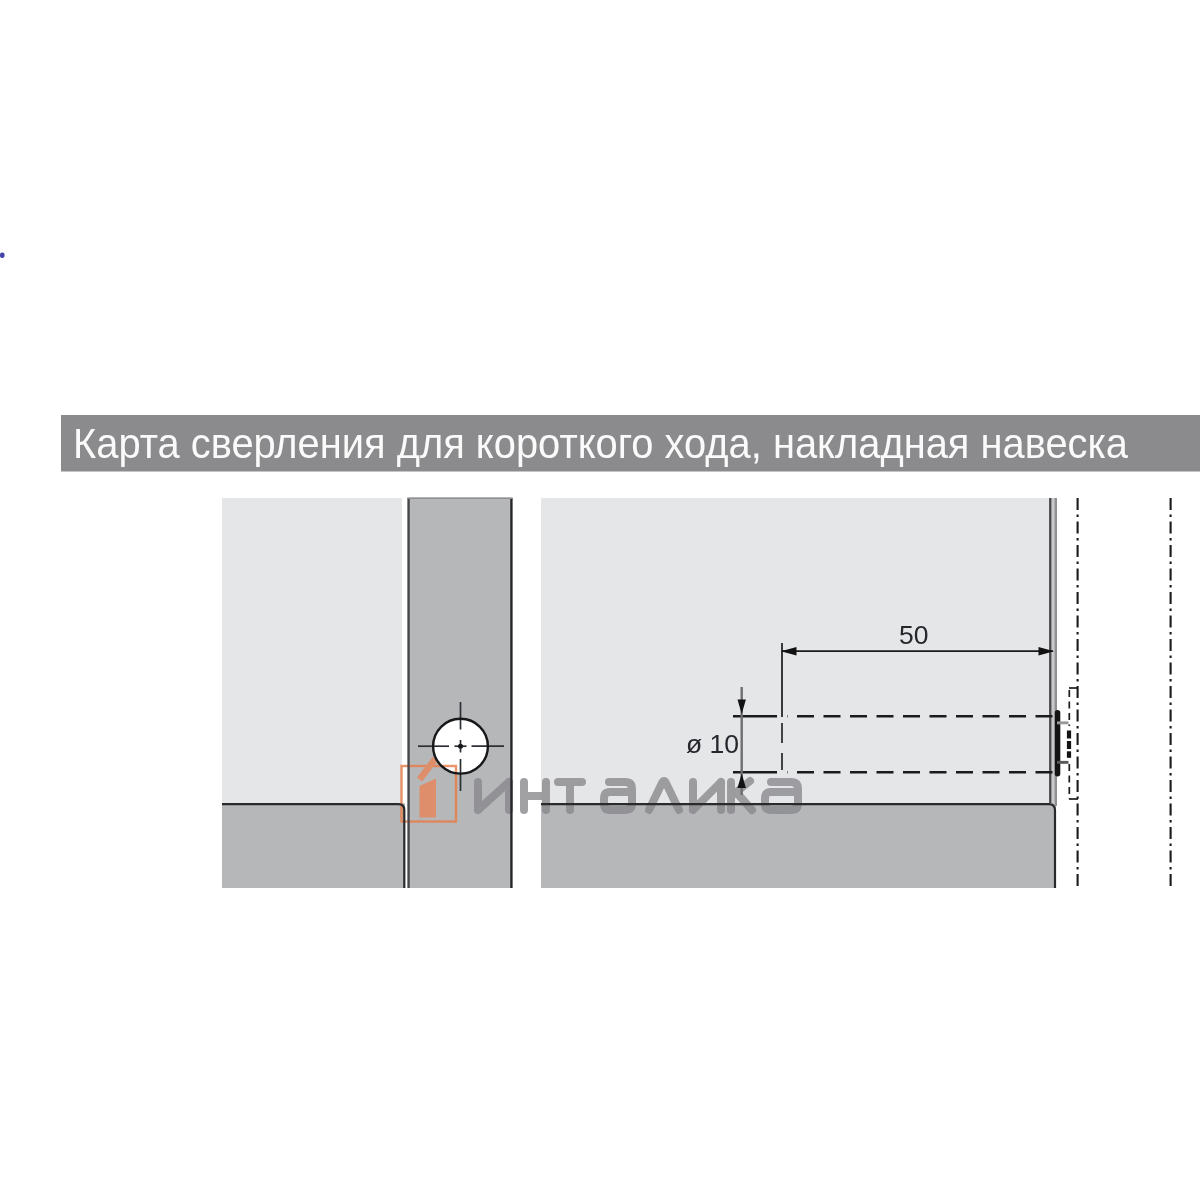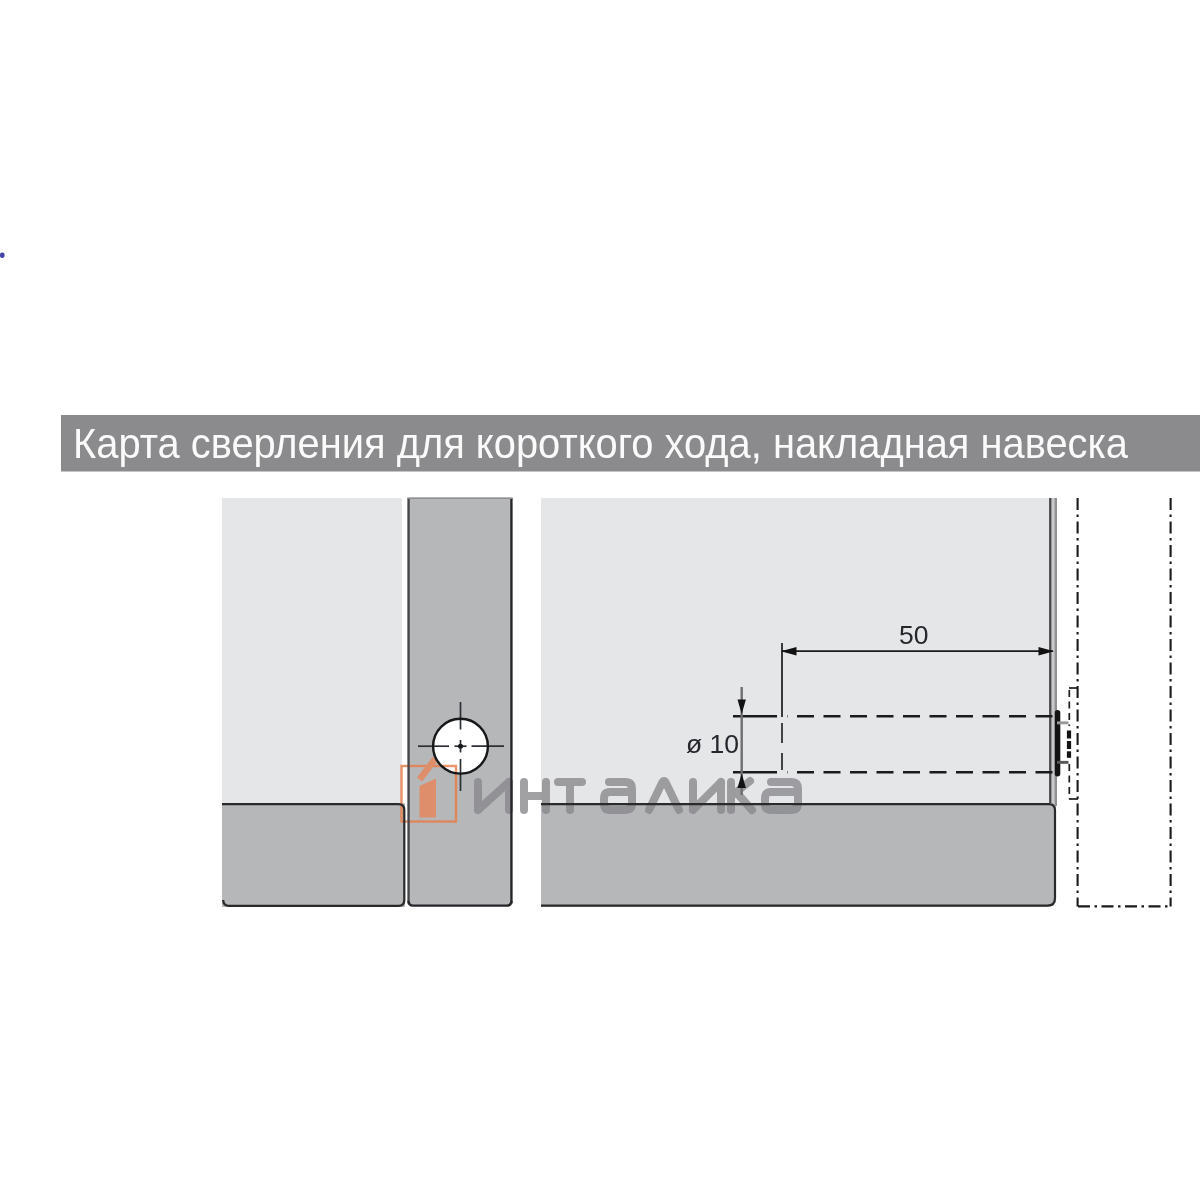--- a/index.html
+++ b/index.html
@@ -1,16 +1,16 @@
 <!DOCTYPE html>
 <html><head>
 <meta charset="utf-8">
 <style>
   html,body{margin:0;padding:0;background:#fff;}
-  #page{position:relative;width:1200px;height:1200px;background:#5eead4;overflow:hidden;}
+  #page{position:relative;width:1200px;height:888px;background:#5eead4;overflow:hidden;}
   svg{display:block;}
   text{font-family:"Liberation Sans", sans-serif;}
 </style>
 </head>
 <body>
 
 <div id="page">
 <svg width="1200" height="1200" viewBox="0 0 1200 1200">
 
   <rect x="0" y="0" width="1200" height="1200" fill="#ffffff"></rect>

